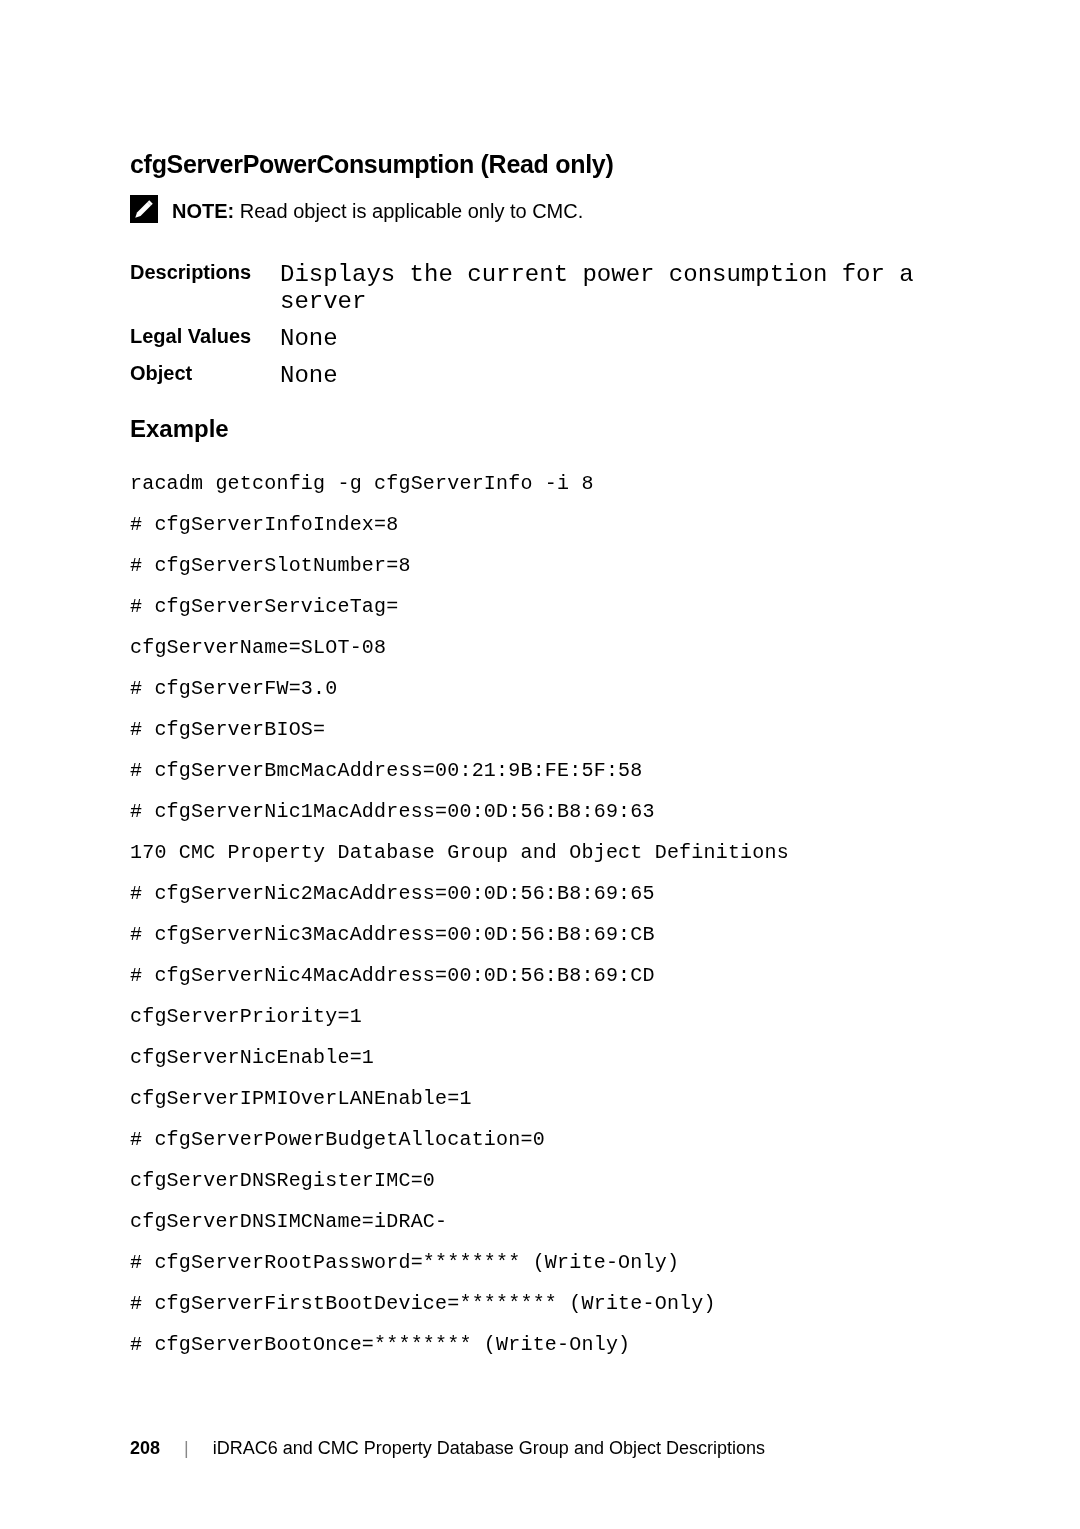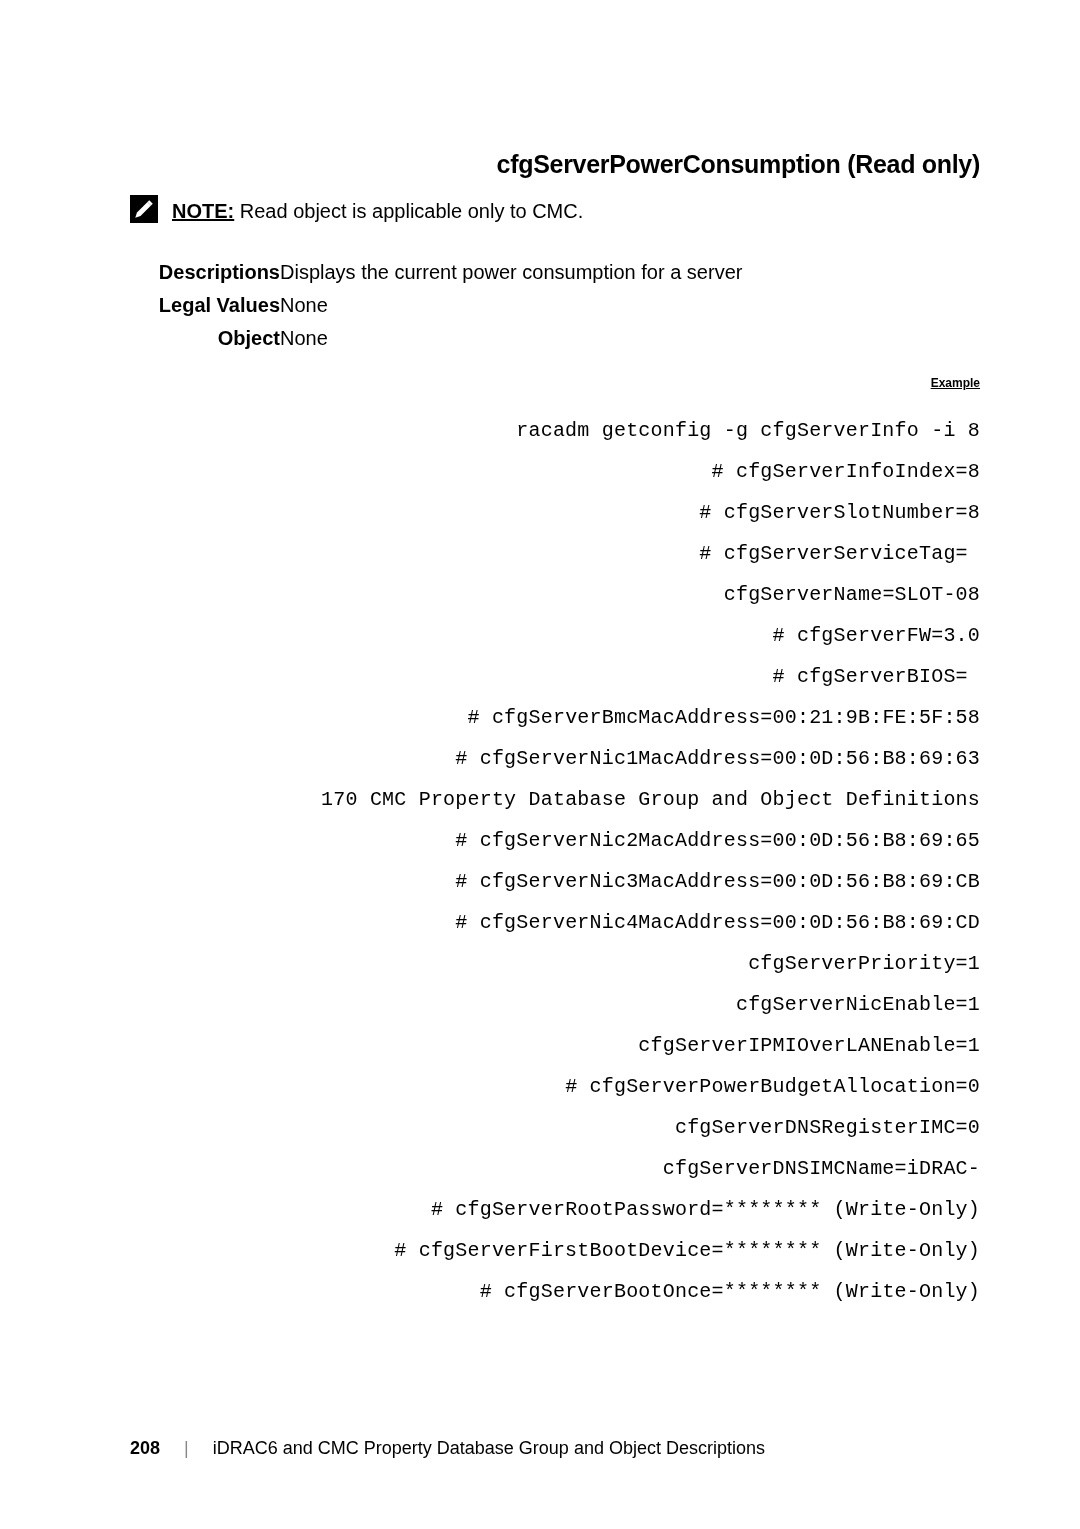--- a/index.html
+++ b/index.html
@@ -9,21 +9,20 @@
     font-family: Arial, Helvetica, sans-serif;
     color: #000;
     width: 1080px;
     height: 1529px;
     box-sizing: border-box;
     position: relative;
   }
   .page {
     padding: 150px 100px 60px 130px;
     box-sizing: border-box;
-    text-align: right;
   }
   .section-title {
     font-family: "Arial Black", Arial, sans-serif;
     font-weight: 900;
     font-size: 25px;
     margin: 0 0 18px 0;
     letter-spacing: -0.3px;
     color: #000;
   }
   .note-row {
@@ -38,46 +37,44 @@
     margin-right: 14px;
     margin-top: -2px;
   }
   .note-text {
     font-size: 20px;
     line-height: 1.4;
   }
   .note-label {
     font-weight: 900;
     font-family: Arial, sans-serif;
-    text-decoration: underline;
   }
   .info-table {
     margin-bottom: 26px;
   }
   .info-row {
     display: flex;
     margin-bottom: 10px;
   }
   .info-key {
     font-family: Arial, sans-serif;
     font-weight: 900;
     font-size: 20px;
     width: 150px;
     flex: 0 0 150px;
   }
   .info-val {
-    font-family: Liberation Sans, sans-serif;
-    font-size: 20px;
+    font-family: Liberation Mono, monospace;
+    font-size: 24px;
   }
   .example-label {
     font-family: Arial, sans-serif;
     font-weight: 900;
-    font-size: 12px;
+    font-size: 24px;
     margin-bottom: 20px;
-    text-decoration: underline;
   }
   .code-block {
     font-family: "Courier New", Courier, monospace;
     font-size: 20px;
     line-height: 2.05;
     white-space: pre;
     letter-spacing: 0.2px;
   }
   .footer {
     position: absolute;

